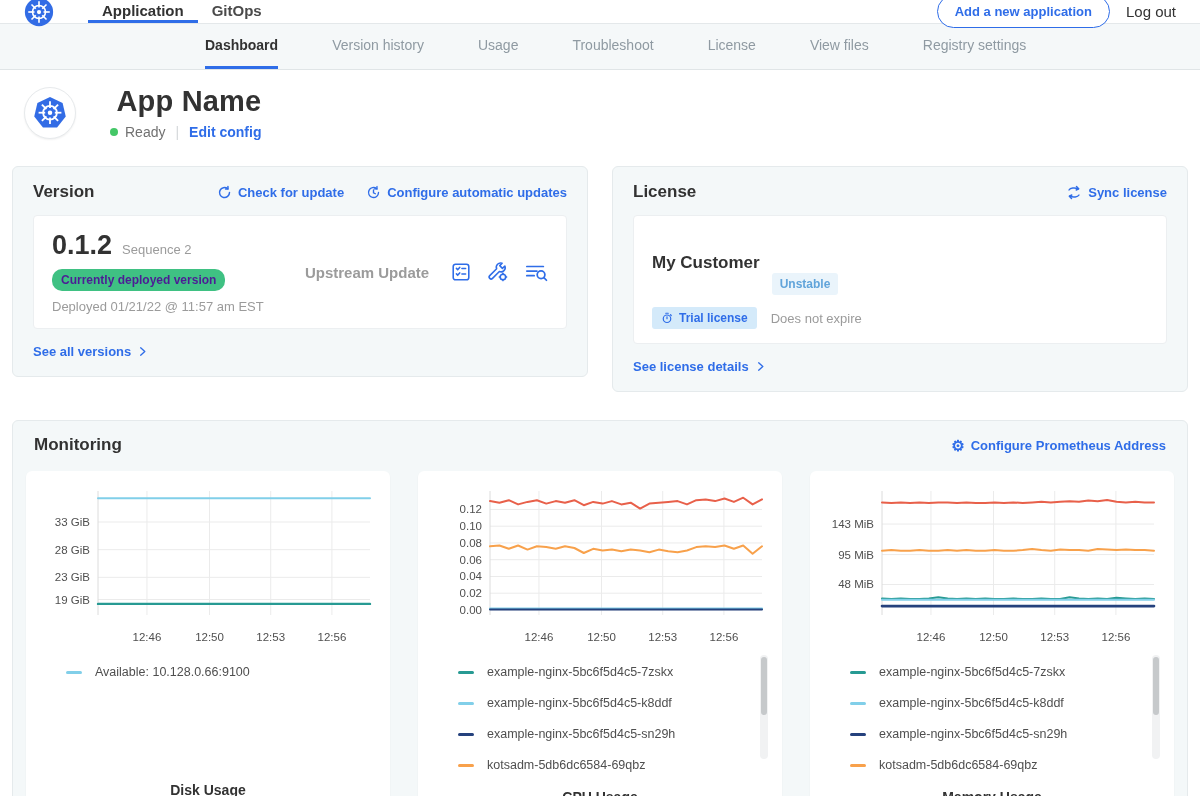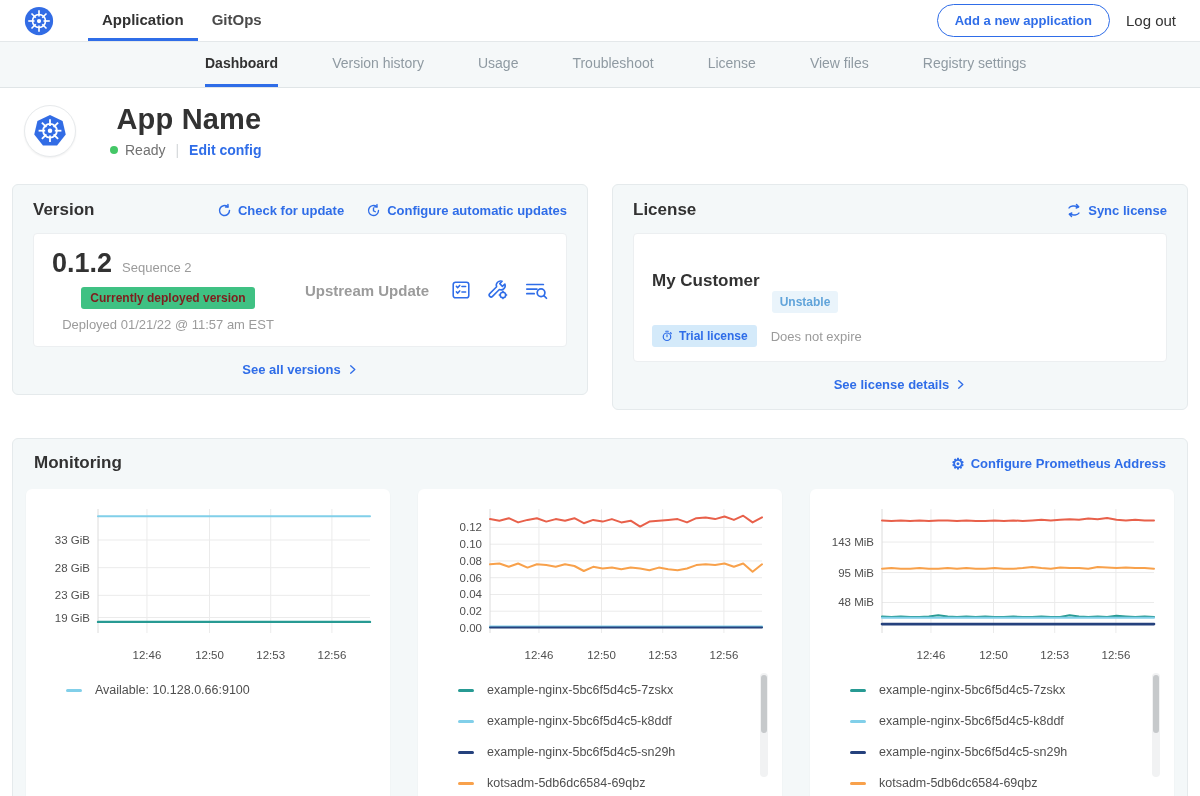--- a/index.html
+++ b/index.html
@@ -1,20 +1,20 @@
 <!DOCTYPE html>
 <html><head>
 <meta charset="utf-8">
 <style>
   * { margin:0; padding:0; box-sizing:border-box; }
   html,body { width:1200px; height:796px; background:#fff; overflow:hidden;
               font-family:"Liberation Sans", sans-serif; color:#323232; }
 
   
-  .topnav { height:42px; display:flex; align-items:stretch; padding:0 24px;
+  .topnav { height:24px; display:flex; align-items:stretch; padding:0 24px;
             border-bottom:1px solid #e4e8ea; background:#fff; }
   .brand { display:flex; align-items:center; margin-right:34px; }
   .topnav .tab { display:flex; align-items:center; padding:0 14px; font-size:15px;
                  font-weight:700; color:#4a4a4a; border-bottom:3px solid transparent; cursor:pointer; }
   .topnav .tab.active { color:#323232; border-bottom-color:#2f6de8; }
   .topnav-right { margin-left:auto; display:flex; align-items:center; gap:16px; }
   .pill-btn { border:1px solid #2f6de8; color:#2f6de8; background:#fff; border-radius:17px;
               font-size:13px; font-weight:700; padding:8px 17px; cursor:pointer;
               font-family:"Liberation Sans",sans-serif; }
   .logout { font-size:15px; color:#323232; cursor:pointer; }
@@ -34,36 +34,36 @@
   .app-meta { margin-left:34px;text-align:right; }
   .app-title { font-size:29px; font-weight:800; letter-spacing:.2px; }
   .app-status { display:flex; align-items:center; margin-top:6px; font-size:14px; }
   .dot { width:8px; height:8px; border-radius:50%; background:#44c767; margin-right:7px; }
   .status-text { color:#717171; }
   .vbar { color:#d4d8da; margin:0 10px; }
   .link { color:#2f6de8; font-weight:700; font-size:13px; text-decoration:none; cursor:pointer;
           display:inline-flex; align-items:center; gap:6px; }
 
   
-  .cards-row { display:flex; gap:24px; padding:0 12px; margin-top:8px; align-items:flex-start;text-align:center; }
+  .cards-row { display:flex; gap:24px; padding:0 12px; margin-top:8px; align-items:flex-start; }
   .panel { background:#f4f8f9; border:1px solid #e5eaec; border-radius:6px;
            padding:15px 20px 16px; flex:1 1 0; }
   .panel-head { display:flex; align-items:center; justify-content:space-between; }
   .panel-title { font-size:17px; font-weight:800; }
   .panel-actions { display:flex; align-items:center; gap:22px; }
   .white-card { background:#fff; border:1px solid #eceff1; border-radius:4px;
                 margin-top:13px; padding:14px 18px; }
 
   .version-body { display:flex; align-items:center; justify-content:space-between; }
   .ver-left { min-width:232px; }
   .ver-num-row { display:flex; align-items:baseline; gap:10px; }
   .ver-num { font-size:27px; font-weight:800; }
   .ver-seq { font-size:13px; color:#9b9b9b; }
-  .badge-green { display:inline-block; margin-top:8px; background:#3fc183; color:#7f1d1d;
-                 font-size:12px; font-weight:700; padding:4px 9px; border-radius:3px; }
+  .badge-green { display:inline-block; margin-top:8px; background:#3fc183; color:#4c1d95;
+                 font-size:12px; font-weight:700; padding:4px 9px; border-radius:10px; }
   .ver-deployed { margin-top:8px; font-size:13px; color:#9b9b9b; }
   .ver-source { font-size:15px; font-weight:700; color:#9b9b9b; }
   .ver-icons { display:flex; align-items:center; gap:15px; color:#2f6de8; }
   .see-link { margin-top:13px; }
 
   .lic-row1 { display:flex; align-items:center; gap:12px; }
   .lic-name { font-size:17px; font-weight:800; }
   .badge-channel { background:#eaf4fb; color:#61a4da; font-size:12px; font-weight:700;
                    padding:4px 8px; border-radius:3px;margin-top:43px; }
   .lic-row2 { display:flex; align-items:center; gap:14px; margin-top:12px; }

